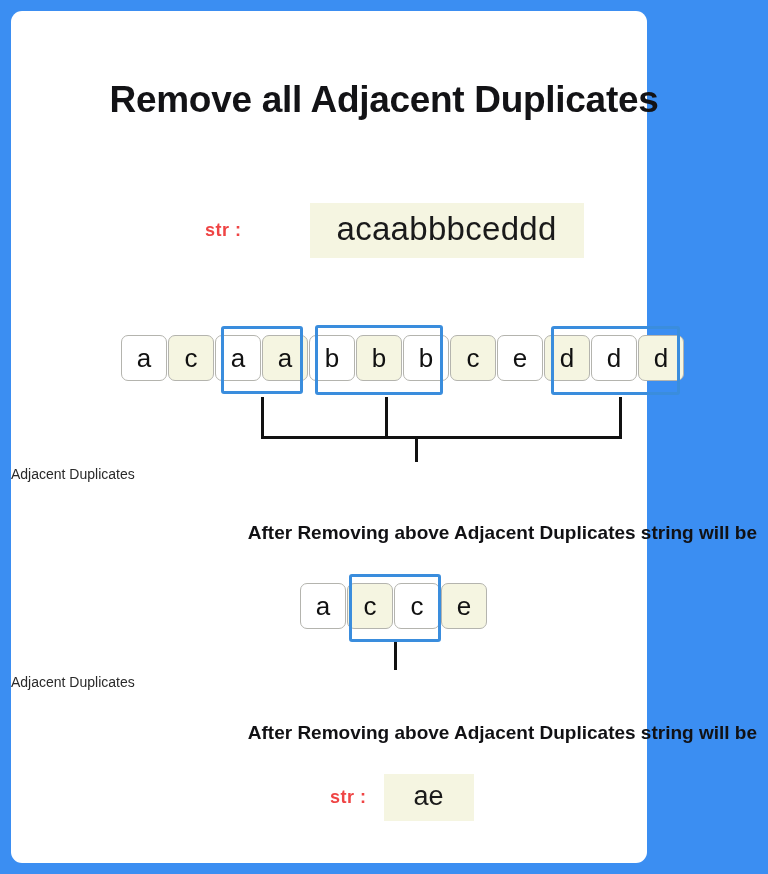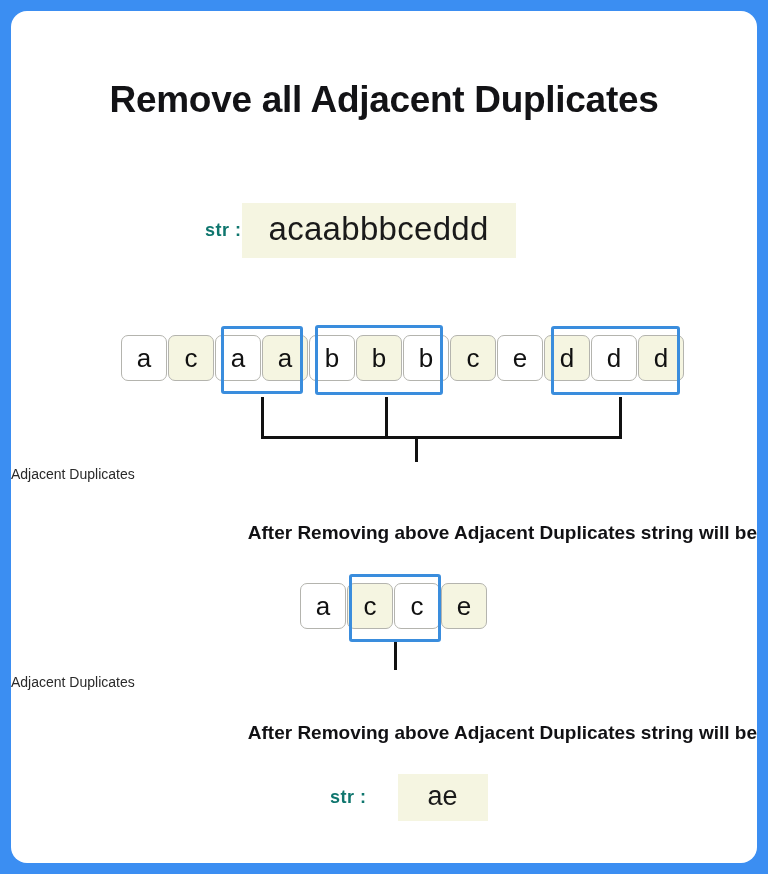--- a/index.html
+++ b/index.html
@@ -10,24 +10,24 @@
     width: 768px;
     height: 874px;
     background: #3b8ef2;
     font-family: "Liberation Sans", sans-serif;
     overflow: hidden;
   }
   #frame {
     position: absolute;
     left: 11px;
     top: 11px;
-    width: 746px;
+    width: 636px;
     height: 852px;
     background: #ffffff;
-    border-radius: 16px;
+    border-radius: 11px;
   }
 
   
   #title {
     position: absolute;
     left: 0;
     top: 68px;
     width: 746px;
     text-align: center;
     font-size: 37px;
@@ -38,45 +38,46 @@
 
   
   .str-row {
     position: absolute;
     display: flex;
     align-items: center;
   }
   .str-label {
     font-size: 18px;
     font-weight: bold;
-    color: #0f766e;
+    color: #ef4444;
     letter-spacing: 0.5px;
   }
   .str-value {
     background: #f5f5e1;
     color: #1a1a1a;
     font-weight: 400;
   }
   #str-row-top {
     left: 194px;
     top: 192px;
   }
   #str-row-top .str-value {
     font-size: 33px;
     padding: 7px 27px 10px 27px;
+    margin-left: 68px;
     letter-spacing: 0.3px;
   }
   #str-row-bottom {
     left: 319px;
     top: 763px;
   }
   #str-row-bottom .str-value {
     font-size: 27px;
     padding: 7px 30px 9px 30px;
-    margin-left: 31px;
+    margin-left: 17px;
   }
 
   
   .strip {
     position: absolute;
     display: flex;
   }
   .cell {
     width: 46px;
     height: 46px;

